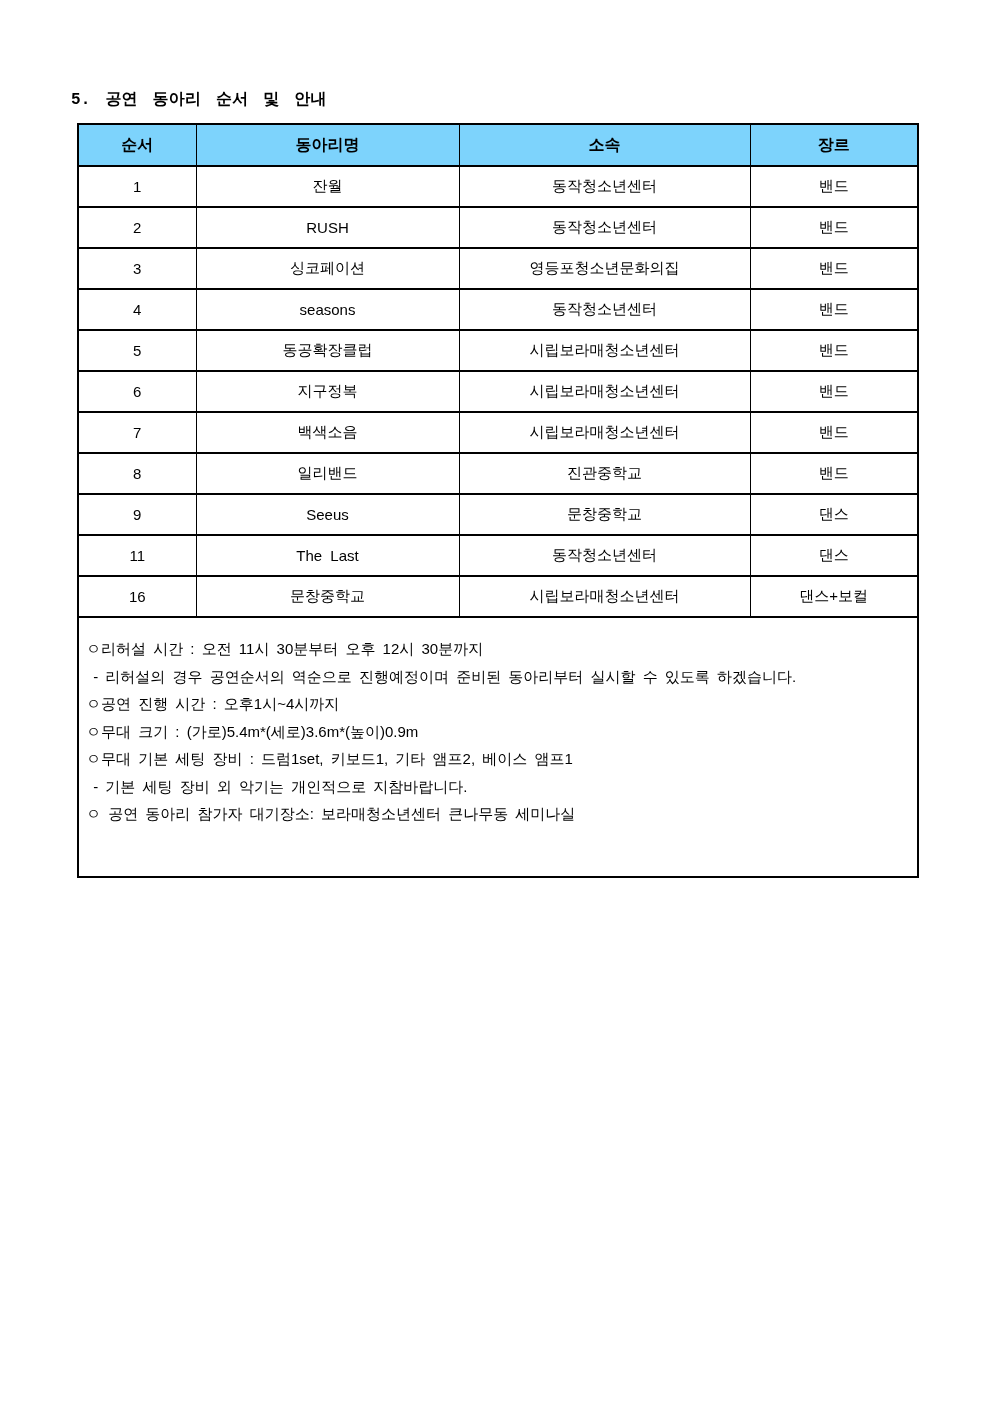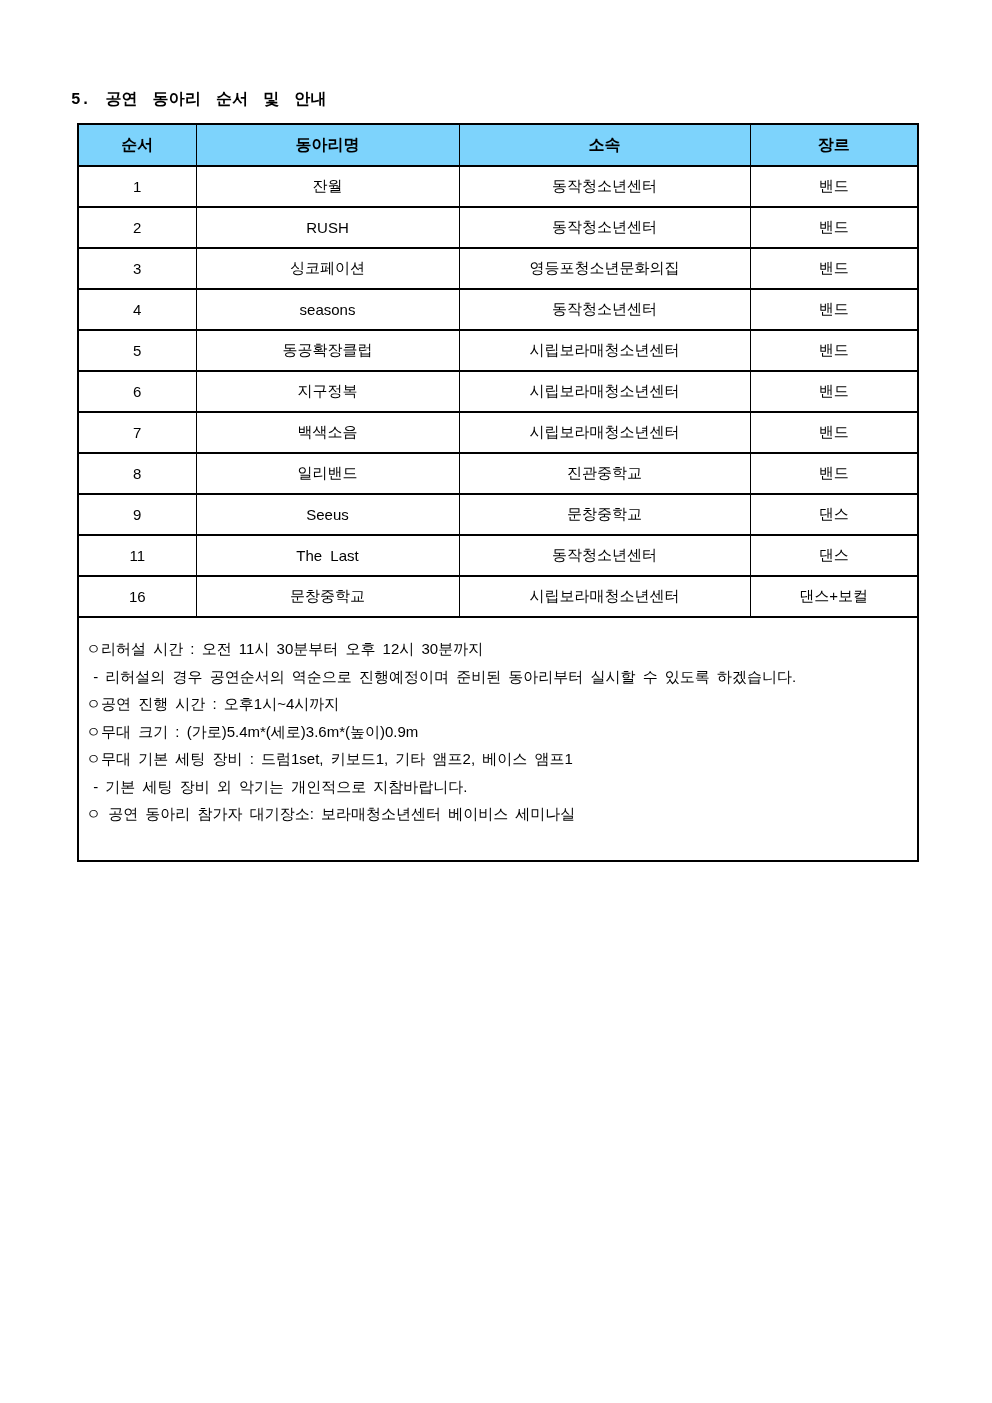--- a/index.html
+++ b/index.html
@@ -50,21 +50,21 @@
     height: 40px;
     font-weight: bold;
     font-size: 16px;
     text-align: center;
   }
   .club-table tbody td { height: 39px; }
   .club-table td.notes-cell {
     height: 225px;
     text-align: left;
     vertical-align: top;
-    padding: 17px 12px 0 7px;
+    padding: 17px 12px 16px 7px;
     line-height: 27.5px;
   }
   .note-line {
     white-space: pre-wrap;
     font-size: 15px;
     word-spacing: 3px;
   }
 </style>
 </head>
 <body>
@@ -156,19 +156,19 @@
         <td>댄스+보컬</td>
       </tr>
       <tr>
         <td class="notes-cell" colspan="4">
           <div class="note-line">ㅇ리허설 시간 : 오전 11시 30분부터 오후 12시 30분까지</div>
           <div class="note-line"> - 리허설의 경우 공연순서의 역순으로 진행예정이며 준비된 동아리부터 실시할 수 있도록 하겠습니다.</div>
           <div class="note-line">ㅇ공연 진행 시간 : 오후1시~4시까지</div>
           <div class="note-line">ㅇ무대 크기 : (가로)5.4m*(세로)3.6m*(높이)0.9m</div>
           <div class="note-line">ㅇ무대 기본 세팅 장비 : 드럼1set, 키보드1, 기타 앰프2, 베이스 앰프1</div>
           <div class="note-line"> - 기본 세팅 장비 외 악기는 개인적으로 지참바랍니다.</div>
-          <div class="note-line">ㅇ 공연 동아리 참가자 대기장소: 보라매청소년센터 베이비스 세미나실</div>
+          <div class="note-line">ㅇ 공연 동아리 참가자 대기장소: 보라매청소년센터 큰나무동 세미나실</div>
         </td>
       </tr>
     </tbody>
   </table>
 
 </div>
 
 </body></html>

